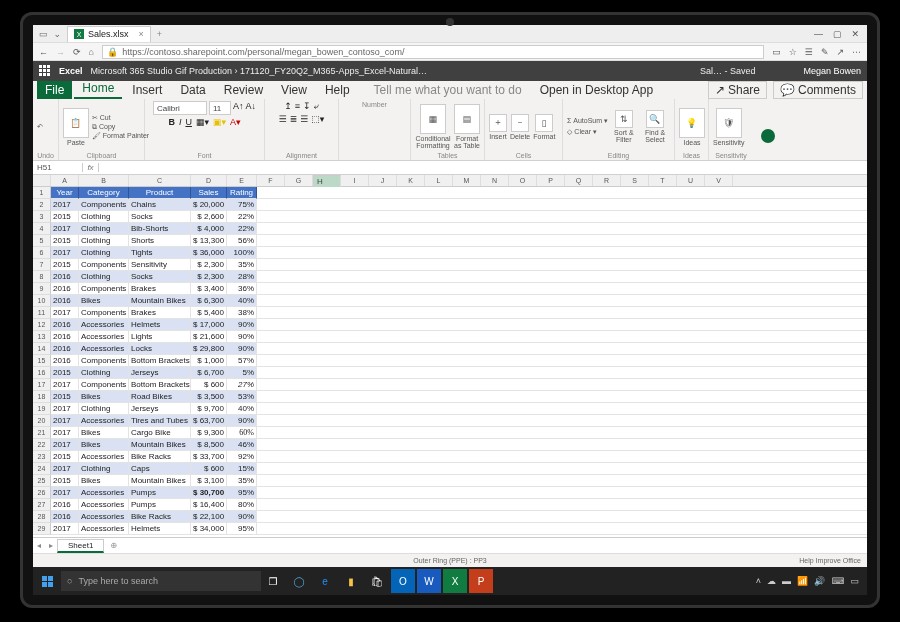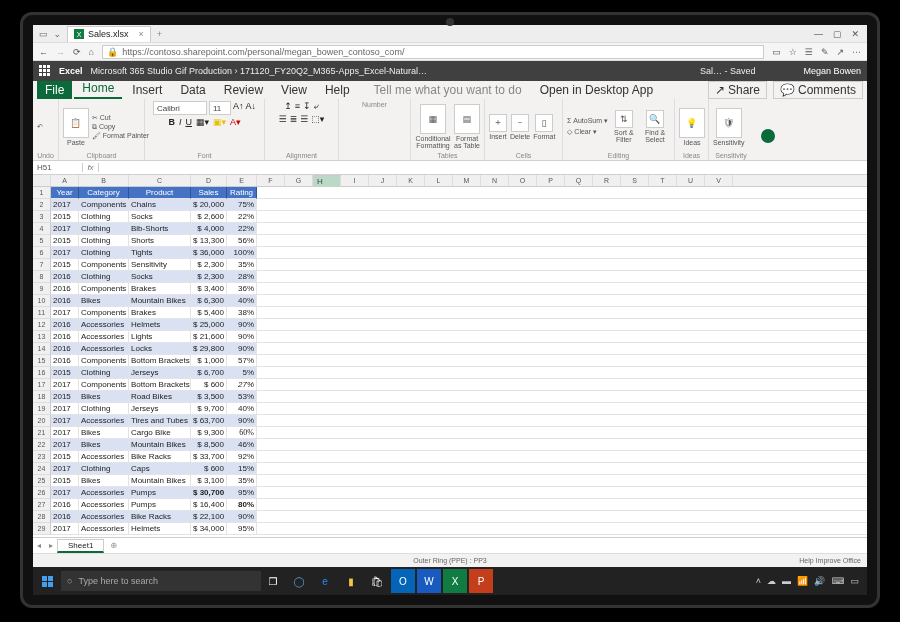--- a/index.html
+++ b/index.html
@@ -432,21 +432,21 @@
             <div class="cell band1" style="width: 62px;">Brakes</div>
             <div class="cell band1 num" style="width: 36px;">$  5,400</div>
             <div class="cell band1 num" style="width: 30px;">38%</div>
             <div class="empty"></div>
           </div>
           <div class="row">
             <div class="rn">12</div>
             <div class="cell band0" style="width: 28px;">2016</div>
             <div class="cell band0" style="width: 50px;">Accessories</div>
             <div class="cell band0" style="width: 62px;">Helmets</div>
-            <div class="cell band0 num" style="width: 36px;">$ 25,000</div>
+            <div class="cell band0 num" style="width: 36px;">$ 17,000</div>
             <div class="cell band0 num" style="width: 30px;">90%</div>
             <div class="empty"></div>
           </div>
           <div class="row">
             <div class="rn">13</div>
             <div class="cell band1" style="width: 28px;">2016</div>
             <div class="cell band1" style="width: 50px;">Accessories</div>
             <div class="cell band1" style="width: 62px;">Lights</div>
             <div class="cell band1 num" style="width: 36px;">$ 21,600</div>
             <div class="cell band1 num" style="width: 30px;">90%</div>
@@ -568,21 +568,21 @@
             <div class="cell band0 num" style="width: 36px; font-weight: bold;">$ 30,700</div>
             <div class="cell band0 num" style="width: 30px;">95%</div>
             <div class="empty"></div>
           </div>
           <div class="row">
             <div class="rn">27</div>
             <div class="cell band1" style="width: 28px;">2016</div>
             <div class="cell band1" style="width: 50px;">Accessories</div>
             <div class="cell band1" style="width: 62px;">Pumps</div>
             <div class="cell band1 num" style="width: 36px;">$ 16,400</div>
-            <div class="cell band1 num" style="width: 30px; font-weight: bold;">80%</div>
+            <div class="cell band1 num" style="width: 30px;">80%</div>
             <div class="empty"></div>
           </div>
           <div class="row">
             <div class="rn">28</div>
             <div class="cell band0" style="width: 28px;">2016</div>
             <div class="cell band0" style="width: 50px;">Accessories</div>
             <div class="cell band0" style="width: 62px;">Bike Racks</div>
             <div class="cell band0 num" style="width: 36px;">$ 22,100</div>
             <div class="cell band0 num" style="width: 30px;">90%</div>
             <div class="empty"></div>

